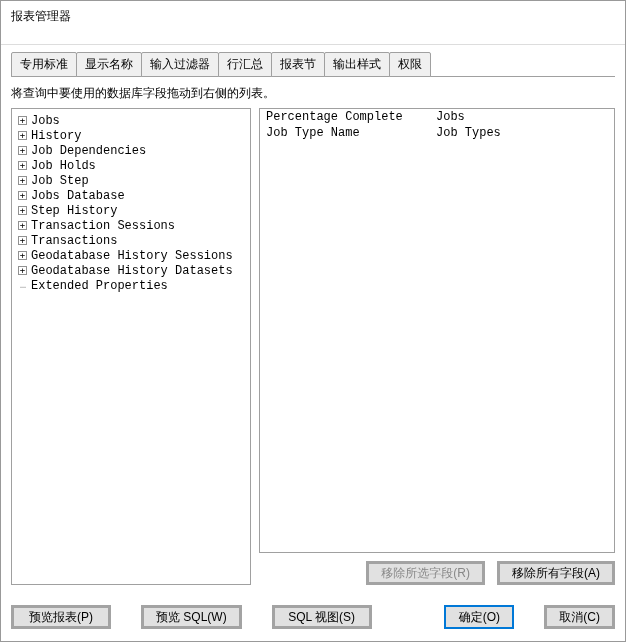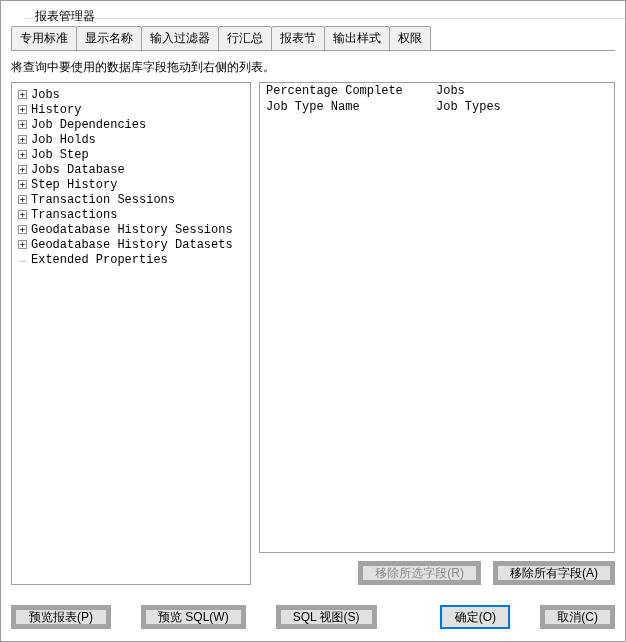--- a/index.html
+++ b/index.html
@@ -17,27 +17,26 @@
     }
     .window {
       width: 626px;
       height: 642px;
       background: #fff;
       border: 1px solid #999;
       display: flex;
       flex-direction: column;
     }
     .title-bar {
-      height: 18px;
+      height: 44px;
       line-height: 30px;
       padding-left: 10px;
       font-size: 12px;
       background: #fff;
       border-bottom: 1px solid #ddd;
-      margin-left: 24px;
     }
     .content-area {
       flex: 1;
       padding: 8px 10px 10px 10px;
       display: flex;
       flex-direction: column;
       min-height: 0;
     }
     .tab-row {
       display: flex;
@@ -180,21 +179,21 @@
     }
     .remove-buttons {
       display: flex;
       justify-content: flex-end;
       gap: 12px;
       margin-top: 8px;
     }
     .btn {
       height: 24px;
       padding: 0 12px;
-      border: 5px solid #a3a3a3;
+      border: 3px solid #a3a3a3;
       background: #e1e1e1;
       font-size: 12px;
       font-family: inherit;
       cursor: pointer;
       min-width: 110px;
       display: inline-flex;
       align-items: center;
       justify-content: center;
     }
     .btn:disabled {

